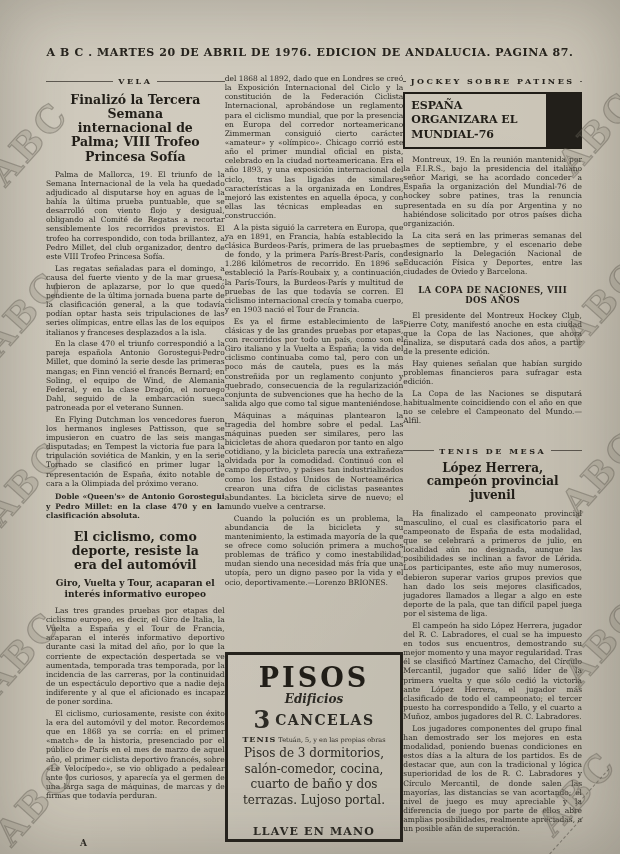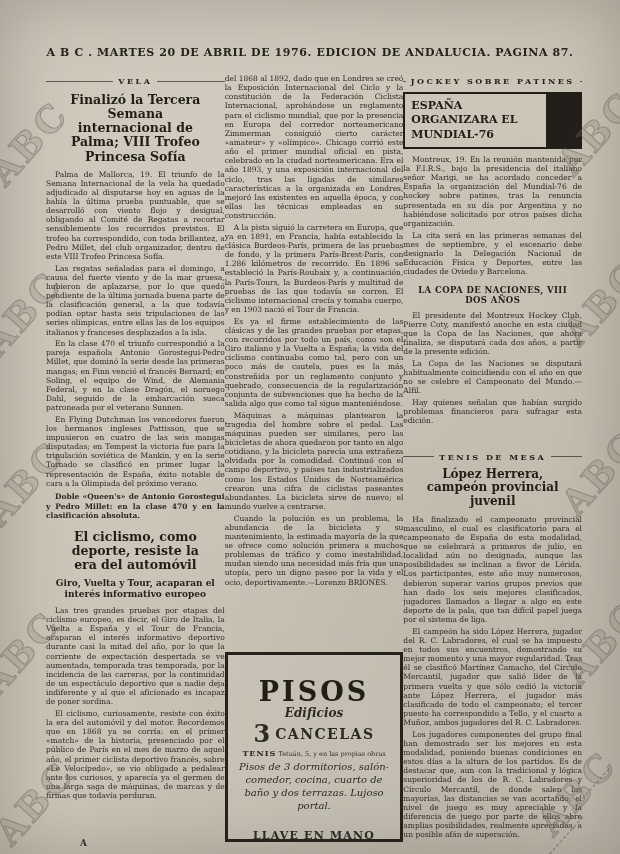--- a/index.html
+++ b/index.html
@@ -12,21 +12,21 @@
       #cbc5b7;
     box-shadow: inset 0 0 70px rgba(60,55,45,.30);
     color:#2c2a24;
   }
   .header{
     position:absolute;top:46px;left:0;right:0;text-align:center;
     font-size:11px;font-weight:700;letter-spacing:.6px;color:#26231d;
   }
   .columns{
     position:absolute;left:46px;right:38px;top:74px;bottom:12px;
-    display:flex;overflow:hidden;z-index:2;
+    display:flex;overflow:hidden;z-index:2;justify-content:flex-end;
   }
   .col{flex:1;min-width:0;overflow:hidden;display:flex;flex-direction:column;}
   .section-head{display:flex;align-items:center;gap:5px;margin:2px 0 4px;}
   .section-head .rule{flex:1;height:0;border-top:1px solid rgba(45,42,36,.7);}
   .sect{font-size:8px;font-weight:700;letter-spacing:2.5px;white-space:nowrap;color:#26231d;}
   .headline{
     font-weight:700;font-size:12.5px;line-height:1.13;text-align:center;
     margin:3px 13px 6px;color:#211e18;
   }
   .h2{margin-top:10px;}
@@ -37,32 +37,32 @@
     margin:0 0 2.5px;hyphens:auto;-webkit-hyphens:auto;
   }
   .noindent{text-indent:0;}
   .note{font-size:7.5px;line-height:1.22;font-weight:700;text-align:justify;text-indent:9px;margin:2px 0 0;}
   .subhead2{font-weight:700;font-size:8.5px;text-align:center;letter-spacing:.4px;margin:6px 8px;color:#26231d;}
   .hbox{display:flex;border:2px solid #211e18;margin:2px 0 6px;}
   .hbox-text{flex:1;padding:5px 6px;font-weight:700;font-size:11px;line-height:1.3;color:#211e18;}
   .hbox-black{width:34px;background:#221f1a;}
   .cont{flex:1;}
   .ad{
-    border:3px solid #26231d;margin-top:6px;padding:23px 10px 7px;text-align:center;
+    border:3px solid #26231d;margin-top:6px;padding:9px 10px 7px;text-align:center;
     display:flex;flex-direction:column;justify-content:space-between;gap:2px;
     height:190px;box-sizing:border-box;background:rgba(255,255,255,.06);
   }
   .ad-title{font-size:27px;font-weight:700;letter-spacing:3px;line-height:1;color:#211e18;}
   .ad-sub{font-size:12px;font-style:italic;font-weight:700;margin-top:-1px;}
   .ad-name{display:flex;align-items:center;justify-content:center;gap:5px;}
   .ad-num{font-size:24px;font-weight:700;line-height:1;}
   .ad-nm{font-size:14px;font-weight:700;letter-spacing:1.5px;}
   .ad-agency{font-size:6.5px;}
   .ag{font-weight:700;font-size:8px;letter-spacing:1px;}
-  .ad-desc{font-size:10px;line-height:1.3;font-style:italic;}
+  .ad-desc{font-size:12px;line-height:1.3;}
   .ad-key{font-size:11px;font-weight:700;letter-spacing:1.2px;margin-top:15px;}
   .ad-price{font-size:11.5px;font-weight:700;}
   .ad-info{font-size:7px;font-style:italic;}
   .wm{
     position:absolute;z-index:6;pointer-events:none;
     transform:rotate(-48deg);
     font-weight:700;font-size:36px;letter-spacing:3px;
     color:rgba(125,118,105,.20);
     -webkit-text-stroke:1.2px rgba(95,90,80,.42);
   }
@@ -149,24 +149,24 @@
         <div class="hbox-text">
           <div>ESPAÑA ORGANIZARA EL</div>
           <div>MUNDIAL-76</div>
         </div>
         <div class="hbox-black"></div>
       </div>
       <p class="body">Montreux, 19. En la reunión mantenida por la F.I.R.S., bajo la presidencia del italiano señor Marigi, se ha acordado conceder a España la organización del Mundial-76 de hockey sobre patines, tras la renuncia presentada en su día por Argentina y no habiéndose solicitado por otros países dicha organización.</p>
       <p class="body">La cita será en las primeras semanas del mes de septiembre, y el escenario debe designarlo la Delegación Nacional de Educación Física y Deportes, entre las ciudades de Oviedo y Barcelona.</p>
       <div class="subhead2">LA COPA DE NACIONES, VIII DOS AÑOS</div>
       <p class="body">El presidente del Montreux Hockey Club, Pierre Coty, manifestó anoche en esta ciudad que la Copa de las Naciones, que ahora finaliza, se disputará cada dos años, a partir de la presente edición.</p>
+      <p class="body">Hay quienes señalan que habían surgido problemas financieros para sufragar esta edición.</p>
       <p class="body">La Copa de las Naciones se disputará habitualmente coincidiendo con el año en que no se celebre el Campeonato del Mundo.—Alfil.</p>
-      <p class="body">Hay quienes señalan que habían surgido problemas financieros para sufragar esta edición.</p>
 
-      <div class="section-head" style="margin-top:24px">
+      <div class="section-head" style="margin-top:18px">
         <span class="rule"></span>
         <span class="sect">TENIS DE MESA</span>
         <span class="rule"></span>
       </div>
       <h2 class="headline h3">López Herrera, campeón provincial juvenil</h2>
       <p class="body">Ha finalizado el campeonato provincial masculino, el cual es clasificatorio para el campeonato de España de esta modalidad, que se celebrará a primeros de julio, en localidad aún no designada, aunque las posibilidades se inclinan a favor de Lérida. Los participantes, este año muy numerosos, debieron superar varios grupos previos que han dado los seis mejores clasificados, jugadores llamados a llegar a algo en este deporte de la pala, que tan difícil papel juega por el sistema de liga.</p>
       <p class="body">El campeón ha sido López Herrera, jugador del R. C. Labradores, el cual se ha impuesto en todos sus encuentros, demostrando su mejor momento y una mayor regularidad. Tras él se clasificó Martínez Camacho, del Círculo Mercantil, jugador que salió líder de la primera vuelta y que sólo cedió la victoria ante López Herrera, el jugador más clasificado de todo el campeonato; el tercer puesto ha correspondido a Tello, y el cuarto a Muñoz, ambos jugadores del R. C. Labradores.</p>
       <p class="body">Los jugadores componentes del grupo final han demostrado ser los mejores en esta modalidad, poniendo buenas condiciones en estos días a la altura de los partidos. Es de destacar que, aun con la tradicional y lógica superioridad de los de R. C. Labradores y Círculo Mercantil, de donde salen las mayorías, las distancias se van acortando; el nivel de juego es muy apreciable y la diferencia de juego por parte de ellos abre amplias posibilidades, realmente apreciadas, a un posible afán de superación.</p>
     </div>
   </div>

